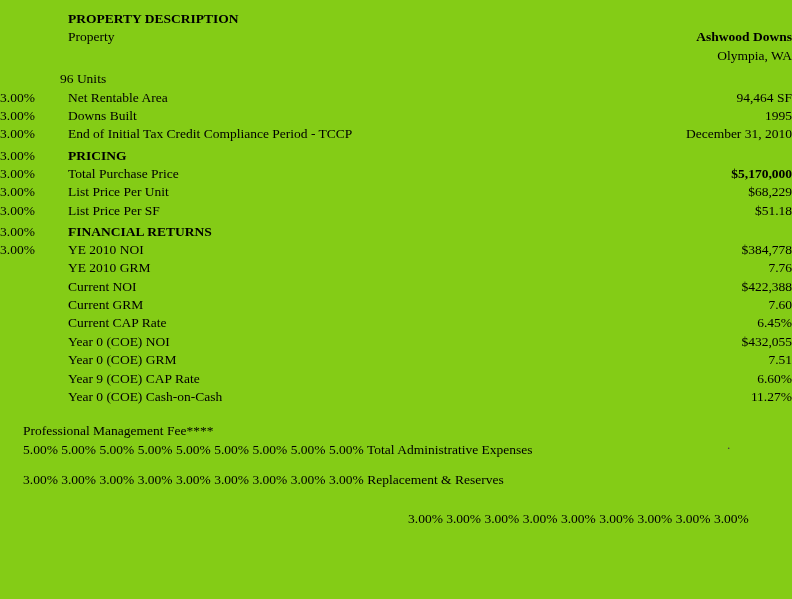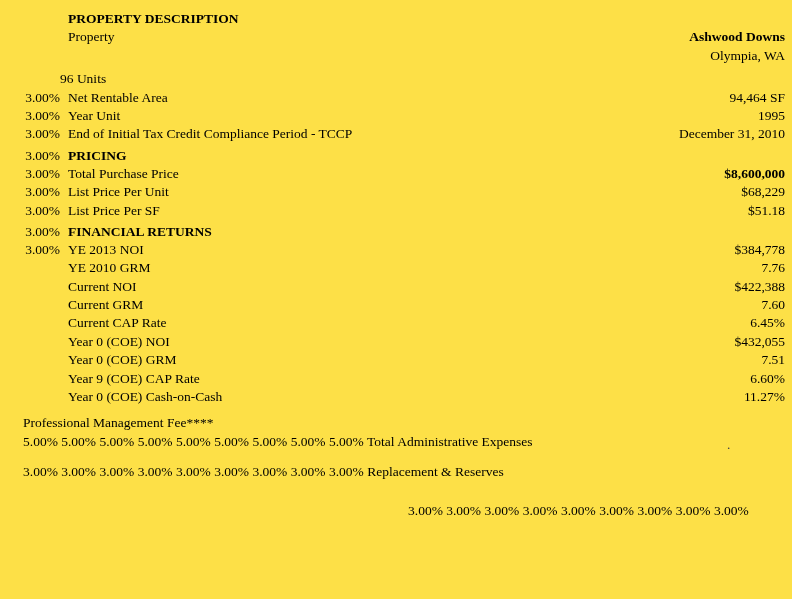--- a/index.html
+++ b/index.html
@@ -4,21 +4,21 @@
 <style>
   html, body {
     margin: 0;
     padding: 0;
     background: #ffffff;
   }
   .page {
     position: relative;
     width: 792px;
     height: 599px;
-    background: #fde047;
+    background: #84cc16;
     color: #000000;
     font-family: "Liberation Serif", "DejaVu Serif", serif;
     font-size: 13.5px;
     overflow: hidden;
   }
   .table {
     padding-top: 10px;
   }
   .row {
     display: flex;
@@ -29,44 +29,43 @@
   .row.section {
     height: 21px;
     line-height: 23px;
   }
   .row.spacer {
     height: 5px;
   }
   .cell-pct {
     flex: 0 0 60px;
     width: 60px;
-    text-align: right;
+    text-align: left;
   }
   .cell-label {
     flex: 1 1 auto;
     padding-left: 8px;
     overflow: hidden;
   }
   .cell-value {
     flex: 0 0 auto;
     text-align: right;
-    padding-right: 7px;
   }
   .bold {
     font-weight: bold;
   }
   .footer {
     padding-left: 23px;
   }
   .line {
     height: 18.4px;
     line-height: 18.4px;
     white-space: nowrap;
   }
-  .fee-line      { margin-top: 8px; }
+  .fee-line      { margin-top: 16px; }
   .admin-line    { }
   .reserves-line { margin-top: 12px; }
   .bottom-line   { margin-top: 20px; padding-left: 385px; }
   .stray-mark {
     position: absolute;
     left: 727px;
     top: 436px;
     color: #444444;
     font-size: 13.5px;
     line-height: 18px;
@@ -98,56 +97,56 @@
     <span class="cell-pct"></span>
     <span class="cell-value">96 Units</span>
   </div>
       <div class="row">
     <span class="cell-pct">3.00%</span>
     <span class="cell-label">Net Rentable Area</span>
     <span class="cell-value">94,464 SF</span>
   </div>
       <div class="row">
     <span class="cell-pct">3.00%</span>
-    <span class="cell-label">Year Unit</span>
+    <span class="cell-label">Downs Built</span>
     <span class="cell-value">1995</span>
   </div>
       <div class="row">
     <span class="cell-pct">3.00%</span>
     <span class="cell-label">End of Initial Tax Credit Compliance Period - TCCP</span>
     <span class="cell-value">December 31, 2010</span>
   </div>
       <div class="row section">
     <span class="cell-pct">3.00%</span>
     <span class="cell-label bold">PRICING</span>
     <span class="cell-value"></span>
   </div>
       <div class="row">
     <span class="cell-pct">3.00%</span>
     <span class="cell-label">Total Purchase Price</span>
-    <span class="cell-value bold">$8,600,000</span>
+    <span class="cell-value bold">$5,170,000</span>
   </div>
       <div class="row">
     <span class="cell-pct">3.00%</span>
     <span class="cell-label">List Price Per Unit</span>
     <span class="cell-value">$68,229</span>
   </div>
       <div class="row">
     <span class="cell-pct">3.00%</span>
     <span class="cell-label">List Price Per SF</span>
     <span class="cell-value">$51.18</span>
   </div>
       <div class="row section">
     <span class="cell-pct">3.00%</span>
     <span class="cell-label bold">FINANCIAL RETURNS</span>
     <span class="cell-value"></span>
   </div>
       <div class="row">
     <span class="cell-pct">3.00%</span>
-    <span class="cell-label">YE 2013 NOI</span>
+    <span class="cell-label">YE 2010 NOI</span>
     <span class="cell-value">$384,778</span>
   </div>
       <div class="row">
     <span class="cell-pct"></span>
     <span class="cell-label">YE 2010 GRM</span>
     <span class="cell-value">7.76</span>
   </div>
       <div class="row">
     <span class="cell-pct"></span>
     <span class="cell-label">Current NOI</span>

